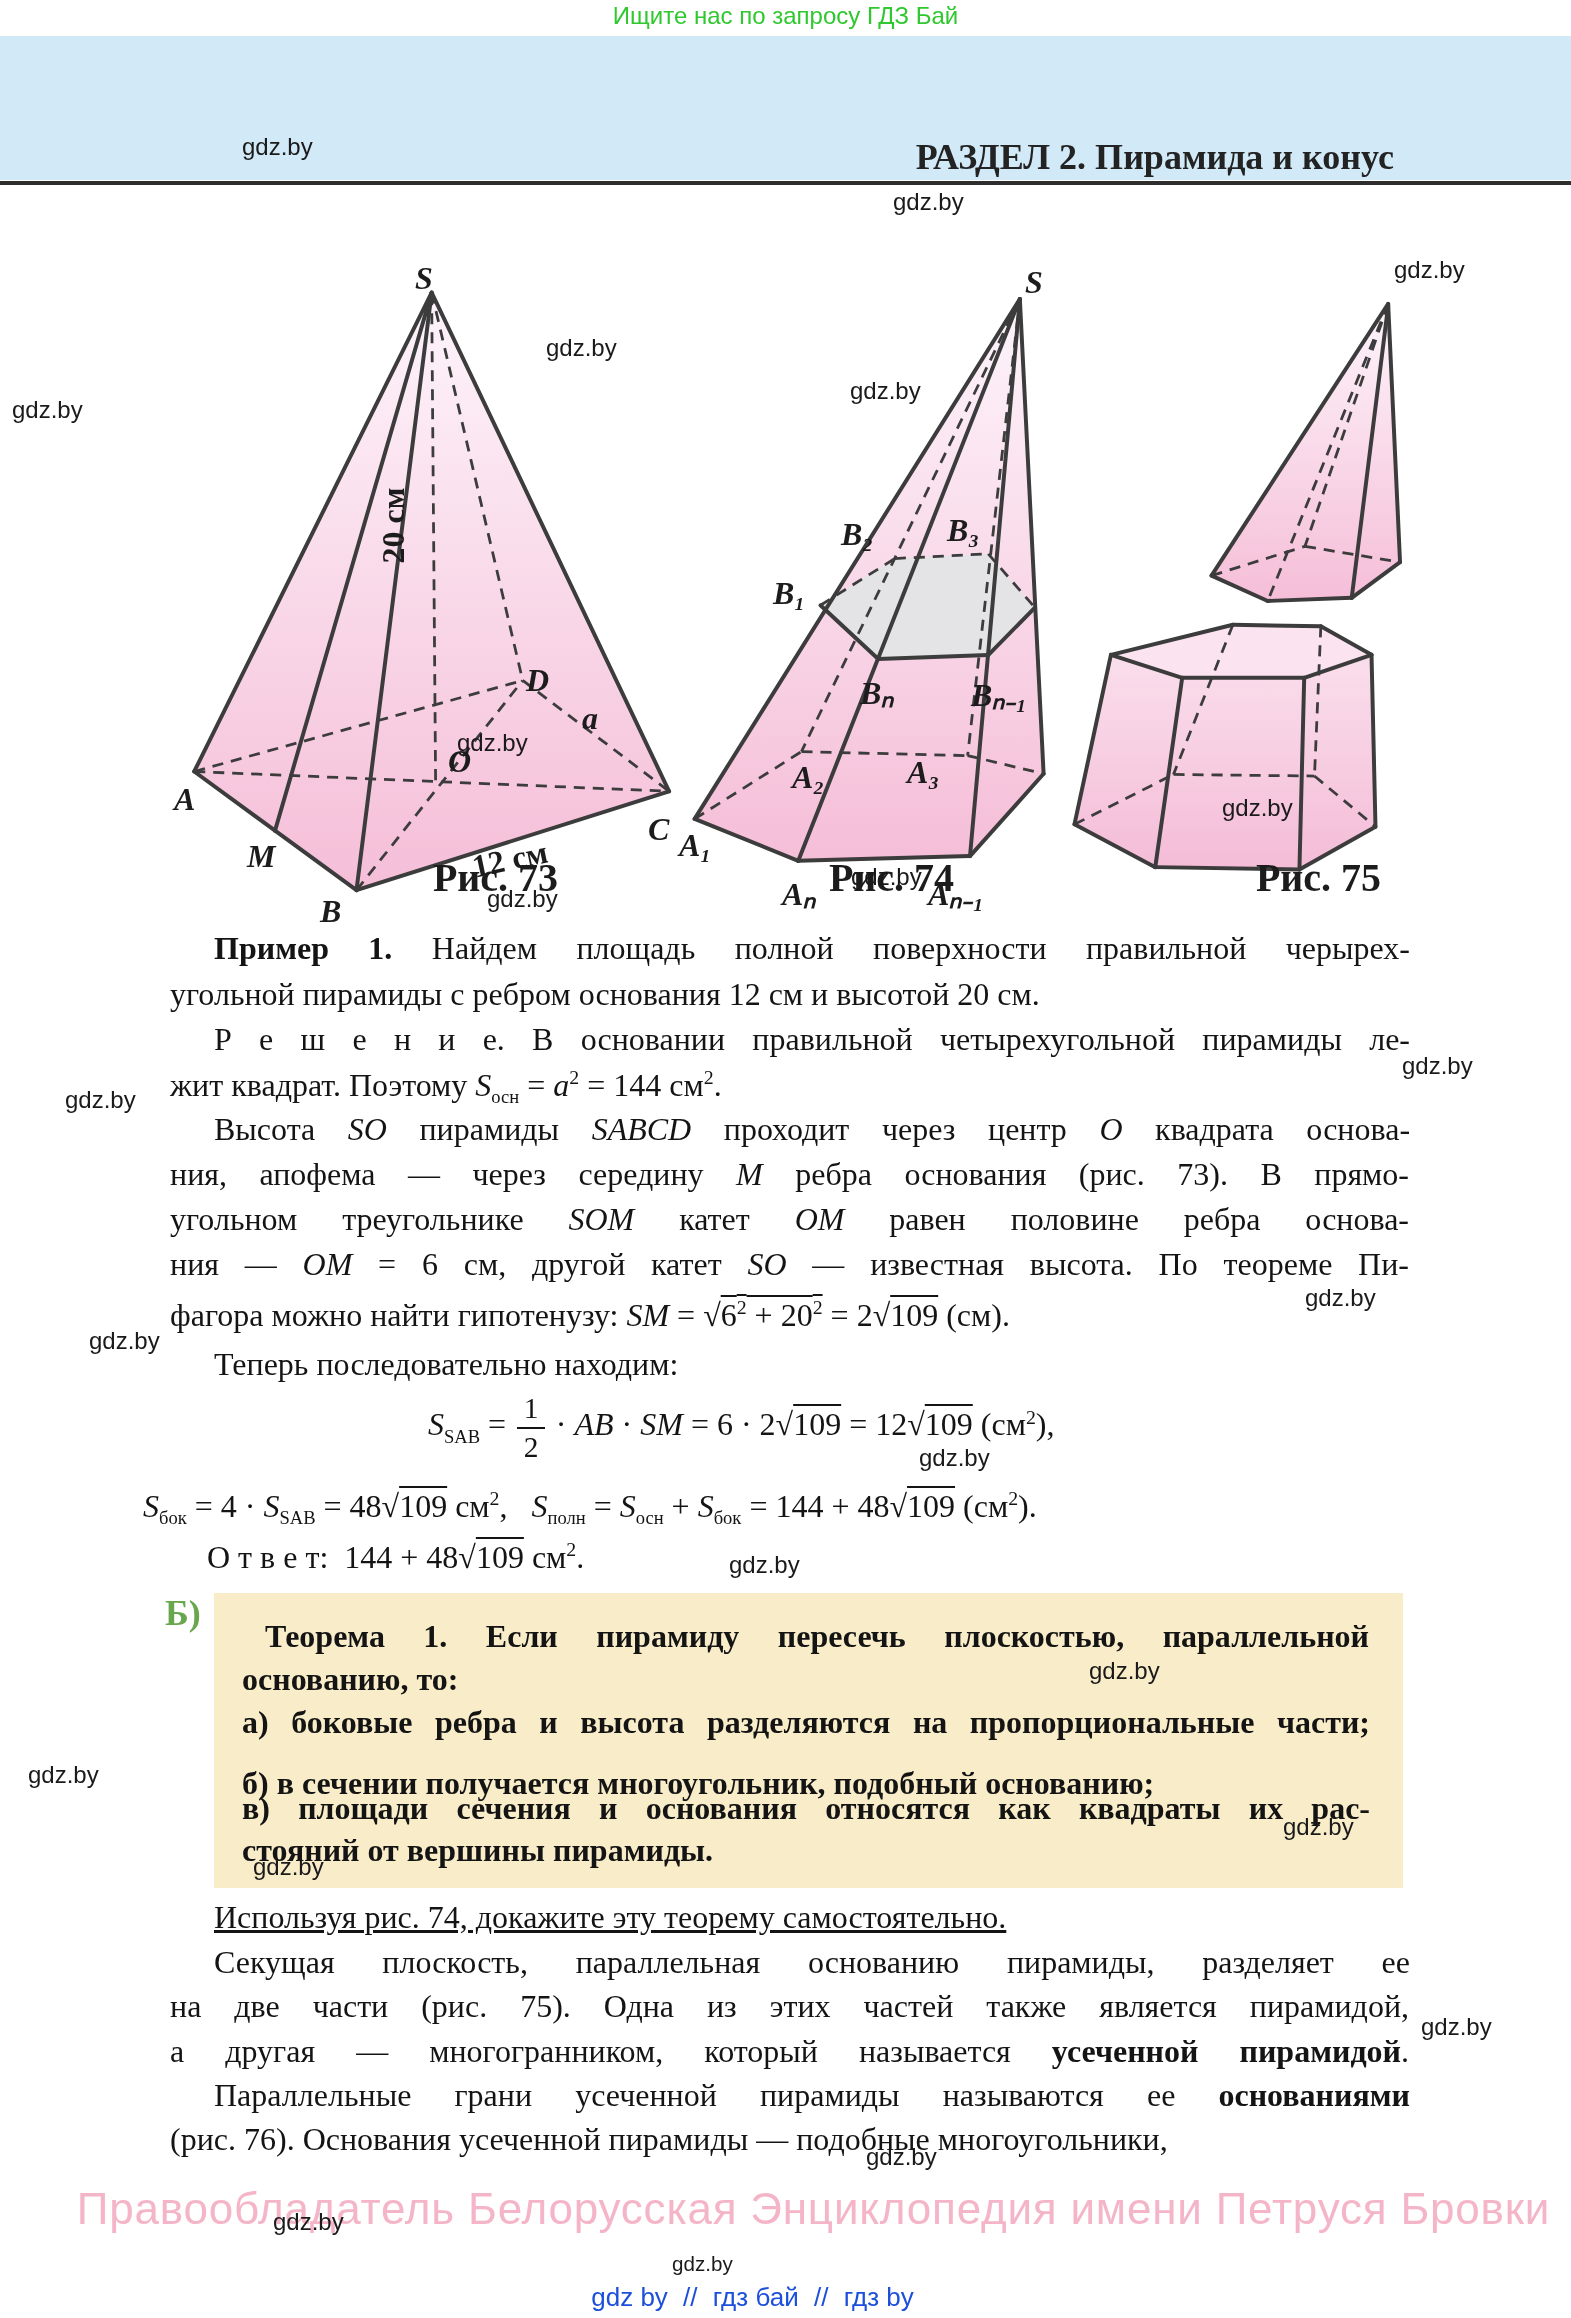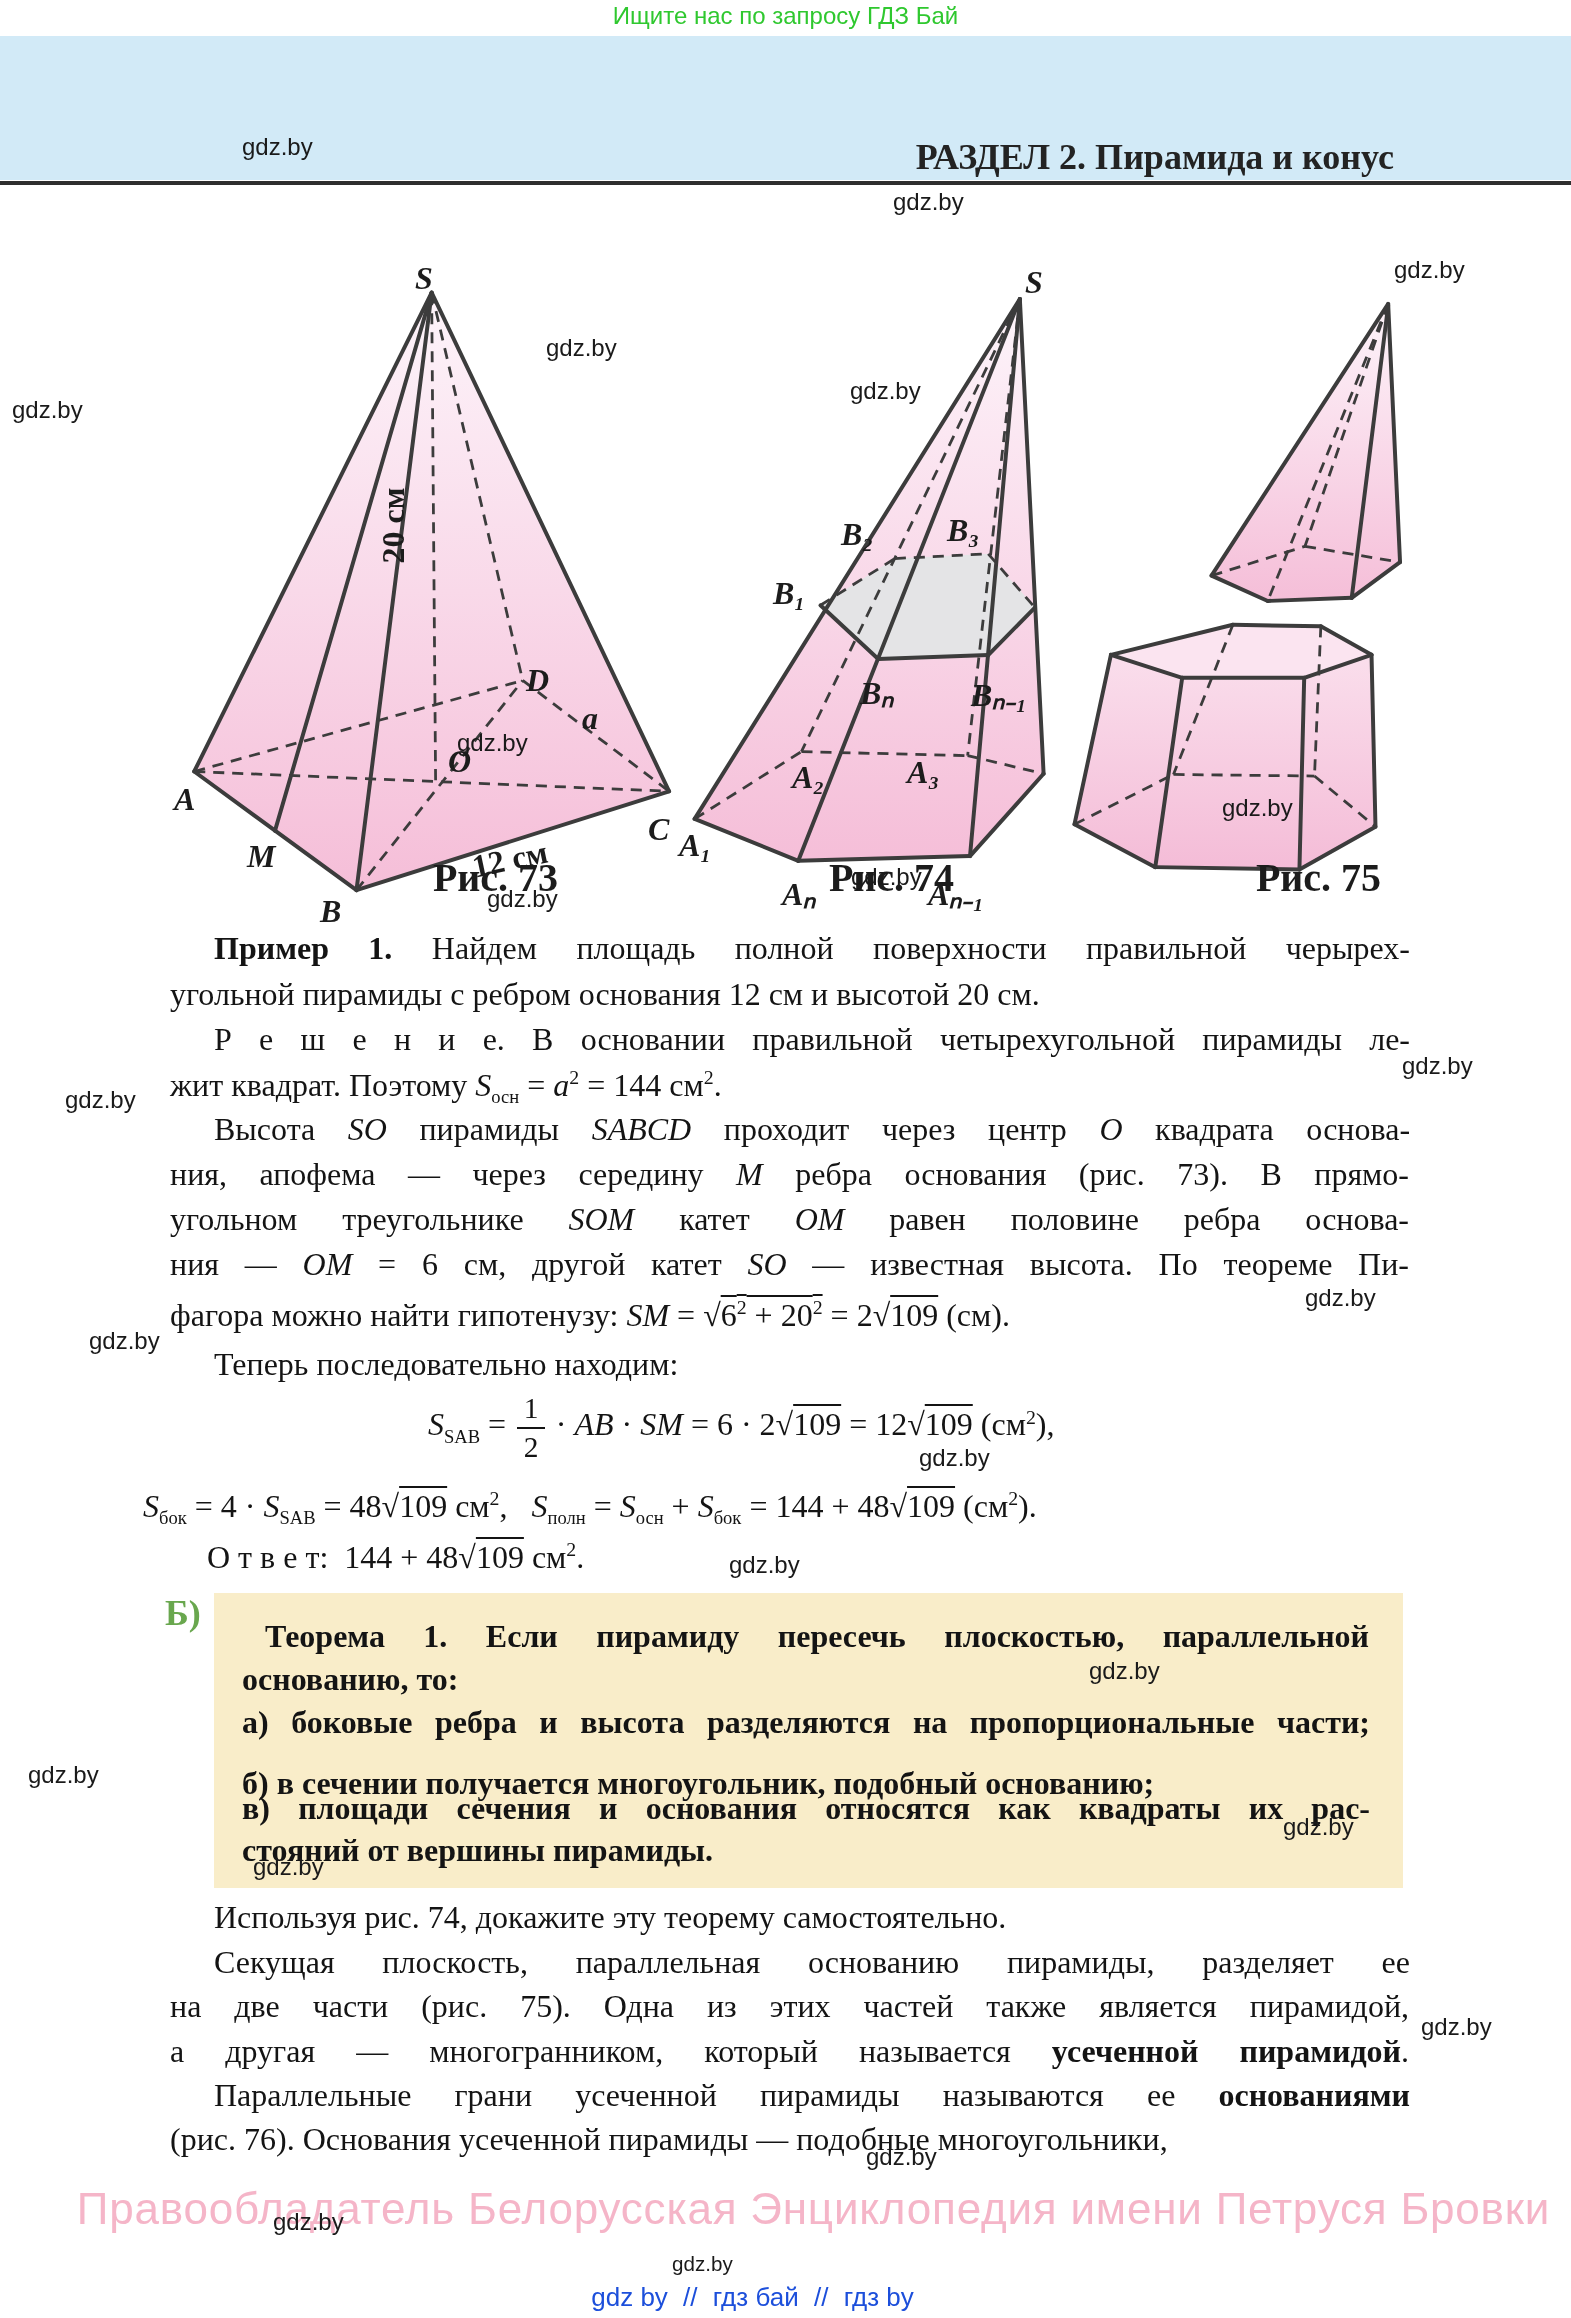--- a/index.html
+++ b/index.html
@@ -189,21 +189,21 @@
 
   <div class="b-marker">Б)</div>
   <div class="thm-box"></div>
   <div class="line thm-line j" style="left:265px;top:1618px;width:1104px;">Теорема 1. Если пирамиду пересечь плоскостью, параллельной</div>
   <div class="line thm-line" style="left:242px;top:1661px;">основанию, то:</div>
   <div class="line thm-line j" style="left:242px;top:1704px;width:1128px;">а) боковые ребра и высота разделяются на пропорциональные части;</div>
   <div class="line thm-line" style="left:242px;top:1748px;margin-top:17px;">б) в сечении получается многоугольник, подобный основанию;</div>
   <div class="line thm-line j" style="left:242px;top:1790px;width:1128px;">в) площади сечения и основания относятся как квадраты их рас-</div>
   <div class="line thm-line" style="left:242px;top:1832px;">стояний от вершины пирамиды.</div>
 
-  <div class="line" style="left:214px;top:1899px;">Используя рис. 74, докажите эту теорему самостоятельно.</div>
+  <div class="line" style="left:214px;top:1899px;text-decoration:underline;">Используя рис. 74, докажите эту теорему самостоятельно.</div>
   <div class="line j" style="left:214px;top:1944px;width:1196px;">Секущая плоскость, параллельная основанию пирамиды, разделяет ее</div>
   <div class="line j" style="left:170px;top:1988px;width:1239px;">на две части (рис. 75). Одна из этих частей также является пирамидой,</div>
   <div class="line j" style="left:170px;top:2033px;width:1239px;">а другая — многогранником, который называется <b>усеченной пирамидой</b>.</div>
   <div class="line j" style="left:214px;top:2077px;width:1196px;">Параллельные грани усеченной пирамиды называются ее <b>основаниями</b></div>
   <div class="line" style="left:170px;top:2121px;">(рис. 76). Основания усеченной пирамиды — подобные многоугольники,</div>
 
   <div class="copyright">Правообладатель Белорусская Энциклопедия имени Петруся Бровки</div>
 
   <div class="footer">
     <a href="#">gdz by</a>

